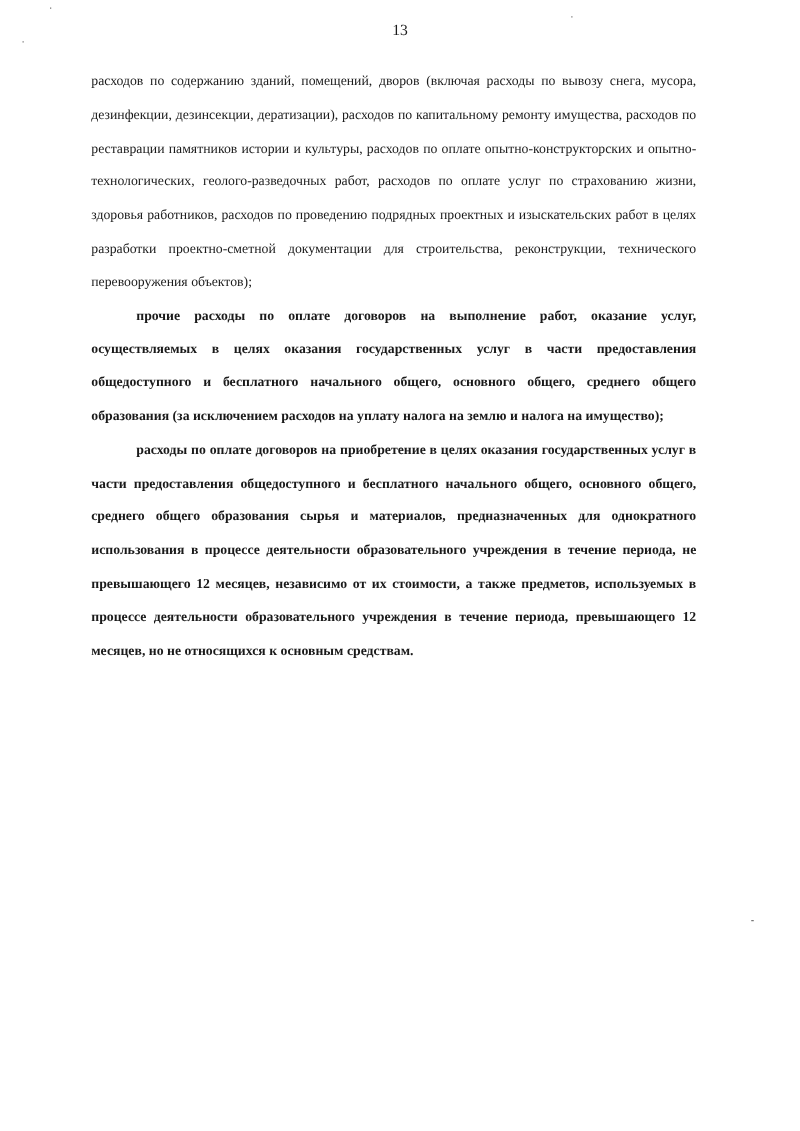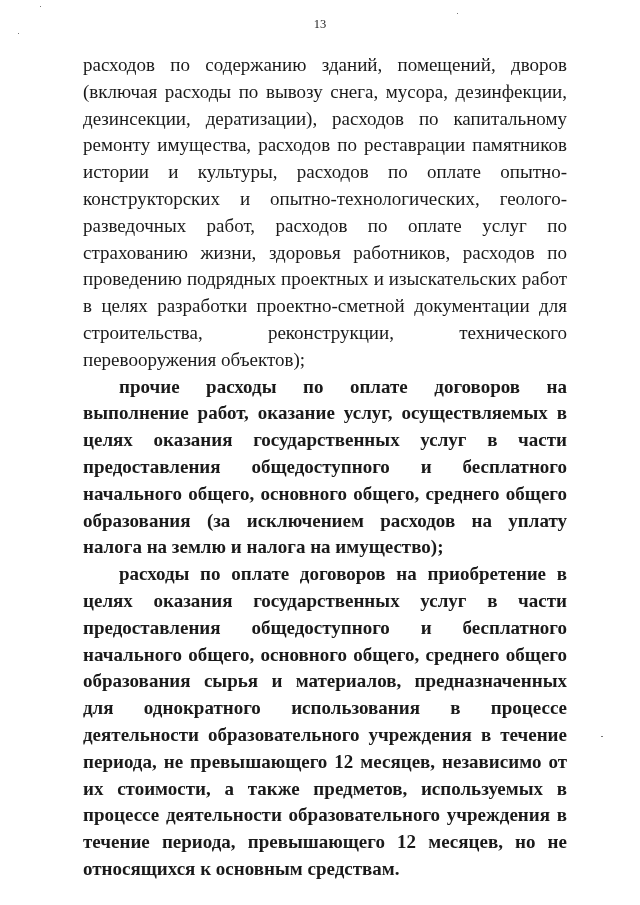--- a/index.html
+++ b/index.html
@@ -8,22 +8,22 @@
       position: absolute; left: 0; top: 0; width: 640px; height: 905px;
       background: #ffffff;
       font-family: "Liberation Serif", "DejaVu Serif", serif;
       color: #1a1a1a;
     }
     .page-number {
       position: absolute; top: 17px; left: 0; width: 640px;
       text-align: center; font-size: 12.5px; line-height: 14px;
     }
     .body-text {
-      position: absolute; left: 83px; top: 52px; width: 484px;
-      font-size: 19px; line-height: 26.8px;
+      position: absolute; left: 73px; top: 52px; width: 484px;
+      font-size: 11px; line-height: 26.8px;
     }
     .body-text p {
       margin: 0; text-align: justify; text-align-last: left;
     }
     .body-text p.indent { text-indent: 36px; font-weight: bold; }
     .speck { position: absolute; background: #777; width: 1px; height: 1px; }
   </style>
 </head>
 <body>
 

